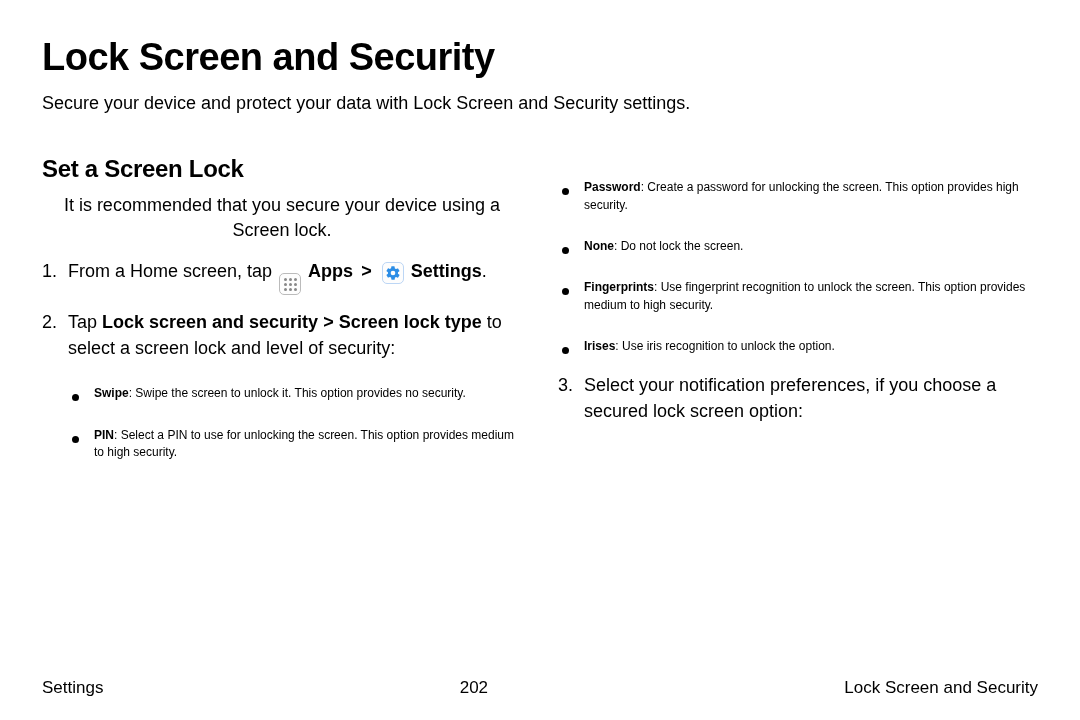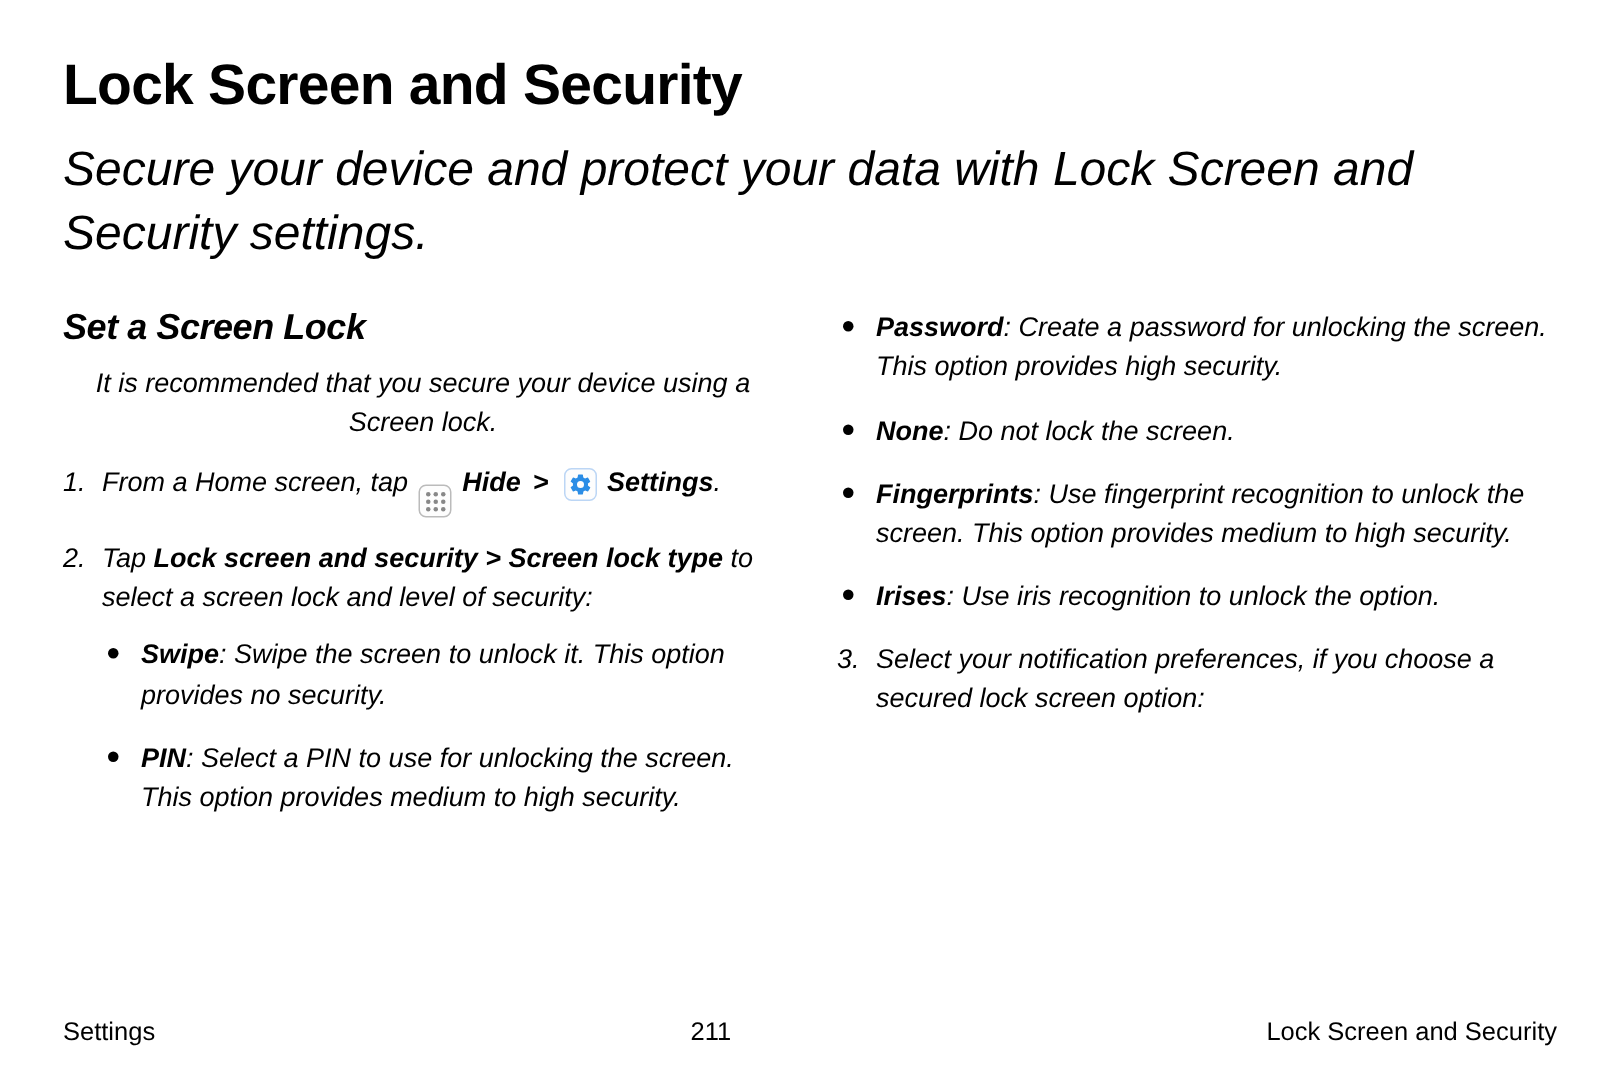--- a/index.html
+++ b/index.html
@@ -12,30 +12,28 @@
     padding: 36px 42px 20px 42px;
     position: relative;
   }
   h1 {
     font-size: 38px;
     font-weight: 800;
     letter-spacing: -0.5px;
     margin-bottom: 12px;
   }
   .intro {
-    font-size: 32px;
+    font-size: 18px;
     line-height: 1.35;
-    margin-bottom: 28px;
+    margin-bottom: 40px;
     font-weight: 400;
-    font-style: italic;
   }
   .columns {
     display: flex;
     gap: 36px;
-    font-style: italic;
   }
   .col {
     flex: 1;
     min-width: 0;
   }
   h2 {
     font-size: 24px;
     font-weight: 800;
     margin-bottom: 10px;
     letter-spacing: -0.3px;
@@ -62,22 +60,23 @@
     top: 0;
   }
   ul.bullets {
     list-style: none;
     margin-top: 12px;
   }
   ul.bullets > li {
     position: relative;
     padding-left: 26px;
     margin-bottom: 16px;
-    font-size: 18px;
+    font-size: 12px;
     line-height: 1.45;
+    margin-top: 24px;
   }
   ul.bullets > li::before {
     content: "";
     position: absolute;
     left: 4px;
     top: 9px;
     width: 7px;
     height: 7px;
     background: #000;
     border-radius: 50%;
@@ -140,21 +139,21 @@
               <span></span>
               <span></span>
               <span></span>
               <span></span>
               <span></span>
               <span></span>
               <span></span>
               <span></span>
             </span>
         </span>
-        <span class="b">Hide</span>
+        <span class="b">Apps</span>
         <span class="b chev">&gt;</span>
         <span class="icon-box gear">
           <svg class="gear-svg" viewBox="0 0 24 24">
               <path fill="#2b8de6" d="M19.4 13a7.5 7.5 0 0 0 .1-1 7.5 7.5 0 0 0-.1-1l2.1-1.6a.5.5 0 0 0 .1-.7l-2-3.4a.5.5 0 0 0-.6-.2l-2.5 1a7.3 7.3 0 0 0-1.7-1l-.4-2.6A.5.5 0 0 0 14 2h-4a.5.5 0 0 0-.5.4L9.1 5a7.3 7.3 0 0 0-1.7 1l-2.5-1a.5.5 0 0 0-.6.2l-2 3.4a.5.5 0 0 0 .1.7L4.5 11a7.5 7.5 0 0 0-.1 1 7.5 7.5 0 0 0 .1 1l-2.1 1.6a.5.5 0 0 0-.1.7l2 3.4a.5.5 0 0 0 .6.2l2.5-1a7.3 7.3 0 0 0 1.7 1l.4 2.6A.5.5 0 0 0 10 22h4a.5.5 0 0 0 .5-.4l.4-2.6a7.3 7.3 0 0 0 1.7-1l2.5 1a.5.5 0 0 0 .6-.2l2-3.4a.5.5 0 0 0-.1-.7ZM12 15.5A3.5 3.5 0 1 1 15.5 12 3.5 3.5 0 0 1 12 15.5Z"></path>
             </svg>
         </span>
         <span class="b">Settings</span><span>.</span>
       </li>
 
       <li>
@@ -195,15 +194,15 @@
         <span>Select your notification preferences, if you choose a secured lock screen option:</span>
         <ul class="bullets">
         </ul>
       </li>
     </ol>
   </div>
 </div>
 
 <div class="footer">
   <span>Settings</span>
-  <span>211</span>
+  <span>202</span>
   <span>Lock Screen and Security</span>
 </div>
 
 </body></html>

